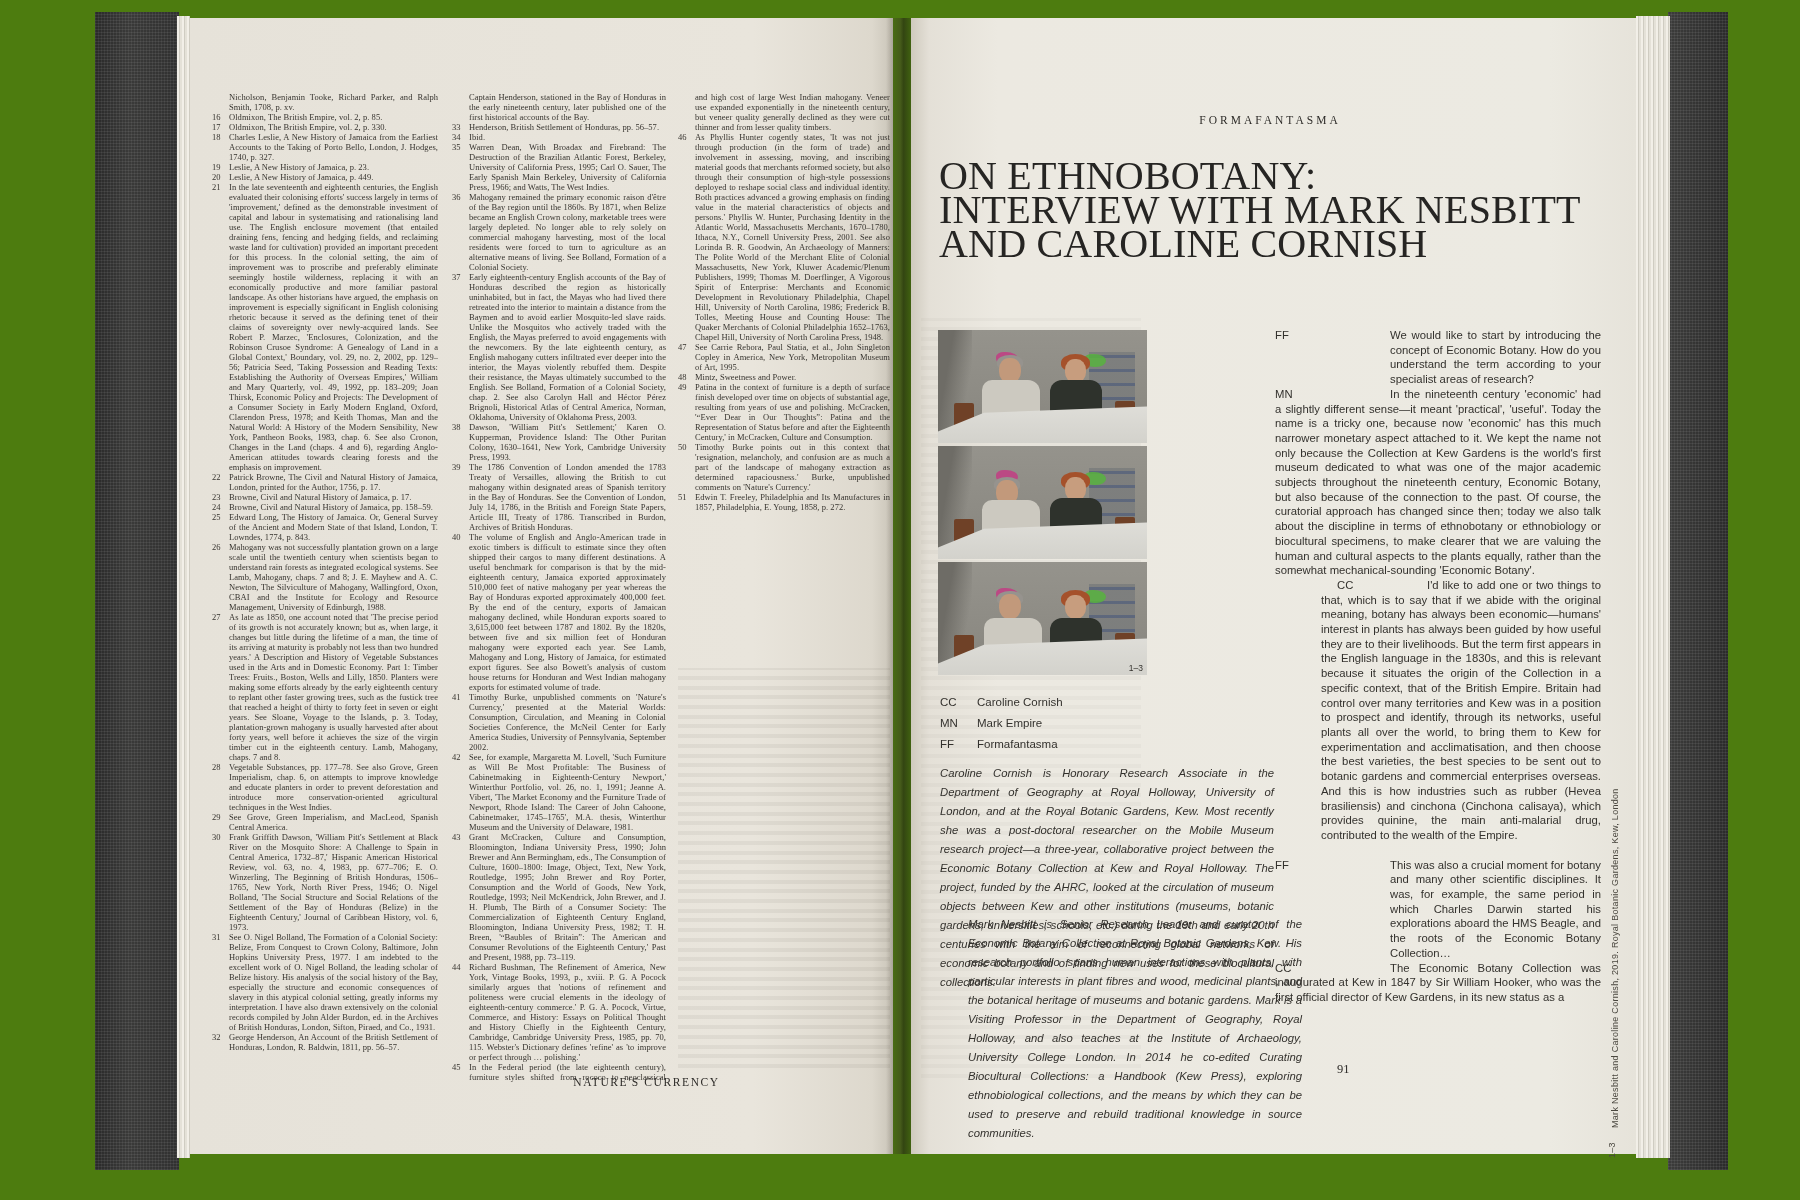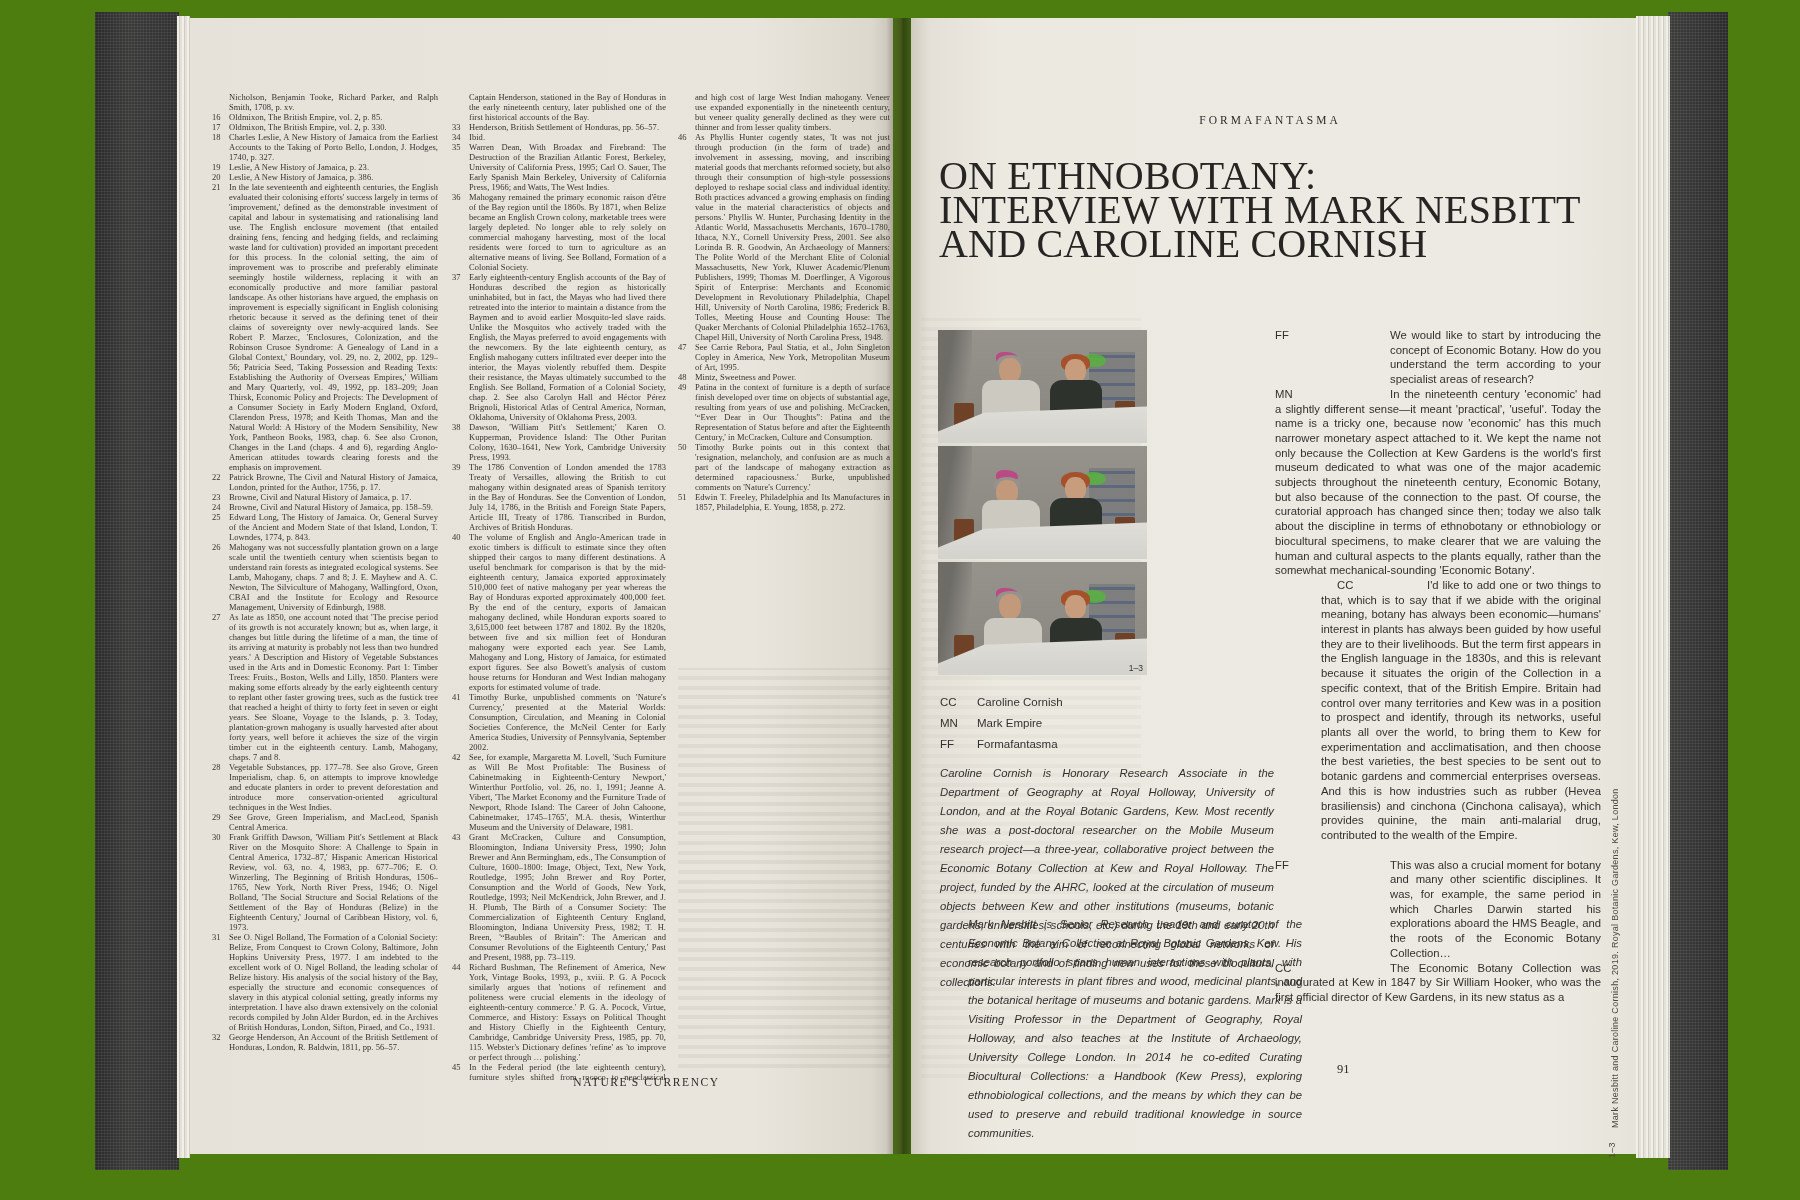--- a/index.html
+++ b/index.html
@@ -111,21 +111,21 @@
   <div class="edge edge-left"></div>
   <div class="edge edge-right"></div>
 
   <div class="page page-left">
     <div class="notes-col col-0">
         <div class="note"><span class="num"></span><span class="txt">Nicholson, Benjamin Tooke, Richard Parker, and Ralph Smith, 1708, p. xv.</span></div>
         <div class="note"><span class="num">16</span><span class="txt">Oldmixon, The British Empire, vol. 2, p. 85.</span></div>
         <div class="note"><span class="num">17</span><span class="txt">Oldmixon, The British Empire, vol. 2, p. 330.</span></div>
         <div class="note"><span class="num">18</span><span class="txt">Charles Leslie, A New History of Jamaica from the Earliest Accounts to the Taking of Porto Bello, London, J. Hodges, 1740, p. 327.</span></div>
         <div class="note"><span class="num">19</span><span class="txt">Leslie, A New History of Jamaica, p. 23.</span></div>
-        <div class="note"><span class="num">20</span><span class="txt">Leslie, A New History of Jamaica, p. 386.</span></div>
+        <div class="note"><span class="num">20</span><span class="txt">Leslie, A New History of Jamaica, p. 449.</span></div>
         <div class="note"><span class="num">21</span><span class="txt">In the late seventeenth and eighteenth centuries, the English evaluated their colonising efforts' success largely in terms of 'improvement,' defined as the demonstrable investment of capital and labour in systematising and rationalising land use. The English enclosure movement (that entailed draining fens, fencing and hedging fields, and reclaiming waste land for cultivation) provided an important precedent for this process. In the colonial setting, the aim of improvement was to proscribe and preferably eliminate seemingly hostile wilderness, replacing it with an economically productive and more familiar pastoral landscape. As other historians have argued, the emphasis on improvement is especially significant in English colonising rhetoric because it served as the defining tenet of their claims of sovereignty over newly-acquired lands. See Robert P. Marzec, 'Enclosures, Colonization, and the Robinson Crusoe Syndrome: A Genealogy of Land in a Global Context,' Boundary, vol. 29, no. 2, 2002, pp. 129–56; Patricia Seed, 'Taking Possession and Reading Texts: Establishing the Authority of Overseas Empires,' William and Mary Quarterly, vol. 49, 1992, pp. 183–209; Joan Thirsk, Economic Policy and Projects: The Development of a Consumer Society in Early Modern England, Oxford, Clarendon Press, 1978; and Keith Thomas, Man and the Natural World: A History of the Modern Sensibility, New York, Pantheon Books, 1983, chap. 6. See also Cronon, Changes in the Land (chaps. 4 and 6), regarding Anglo-American attitudes towards clearing forests and the emphasis on improvement.</span></div>
         <div class="note"><span class="num">22</span><span class="txt">Patrick Browne, The Civil and Natural History of Jamaica, London, printed for the Author, 1756, p. 17.</span></div>
         <div class="note"><span class="num">23</span><span class="txt">Browne, Civil and Natural History of Jamaica, p. 17.</span></div>
         <div class="note"><span class="num">24</span><span class="txt">Browne, Civil and Natural History of Jamaica, pp. 158–59.</span></div>
         <div class="note"><span class="num">25</span><span class="txt">Edward Long, The History of Jamaica. Or, General Survey of the Ancient and Modern State of that Island, London, T. Lowndes, 1774, p. 843.</span></div>
         <div class="note"><span class="num">26</span><span class="txt">Mahogany was not successfully plantation grown on a large scale until the twentieth century when scientists began to understand rain forests as integrated ecological systems. See Lamb, Mahogany, chaps. 7 and 8; J. E. Mayhew and A. C. Newton, The Silviculture of Mahogany, Wallingford, Oxon, CBAI and the Institute for Ecology and Resource Management, University of Edinburgh, 1988.</span></div>
         <div class="note"><span class="num">27</span><span class="txt">As late as 1850, one account noted that 'The precise period of its growth is not accurately known; but as, when large, it changes but little during the lifetime of a man, the time of its arriving at maturity is probably not less than two hundred years.' A Description and History of Vegetable Substances used in the Arts and in Domestic Economy. Part 1: Timber Trees: Fruits., Boston, Wells and Lilly, 1850. Planters were making some efforts already by the early eighteenth century to replant other faster growing trees, such as the fustick tree that reached a height of thirty to forty feet in seven or eight years. See Sloane, Voyage to the Islands, p. 3. Today, plantation-grown mahogany is usually harvested after about forty years, well before it achieves the size of the virgin timber cut in the eighteenth century. Lamb, Mahogany, chaps. 7 and 8.</span></div>
         <div class="note"><span class="num">28</span><span class="txt">Vegetable Substances, pp. 177–78. See also Grove, Green Imperialism, chap. 6, on attempts to improve knowledge and educate planters in order to prevent deforestation and introduce more conservation-oriented agricultural techniques in the West Indies.</span></div>
         <div class="note"><span class="num">29</span><span class="txt">See Grove, Green Imperialism, and MacLeod, Spanish Central America.</span></div>
         <div class="note"><span class="num">30</span><span class="txt">Frank Griffith Dawson, 'William Pitt's Settlement at Black River on the Mosquito Shore: A Challenge to Spain in Central America, 1732–87,' Hispanic American Historical Review, vol. 63, no. 4, 1983, pp. 677–706; E. O. Winzerling, The Beginning of British Honduras, 1506–1765, New York, North River Press, 1946; O. Nigel Bolland, 'The Social Structure and Social Relations of the Settlement of the Bay of Honduras (Belize) in the Eighteenth Century,' Journal of Caribbean History, vol. 6, 1973.</span></div>

